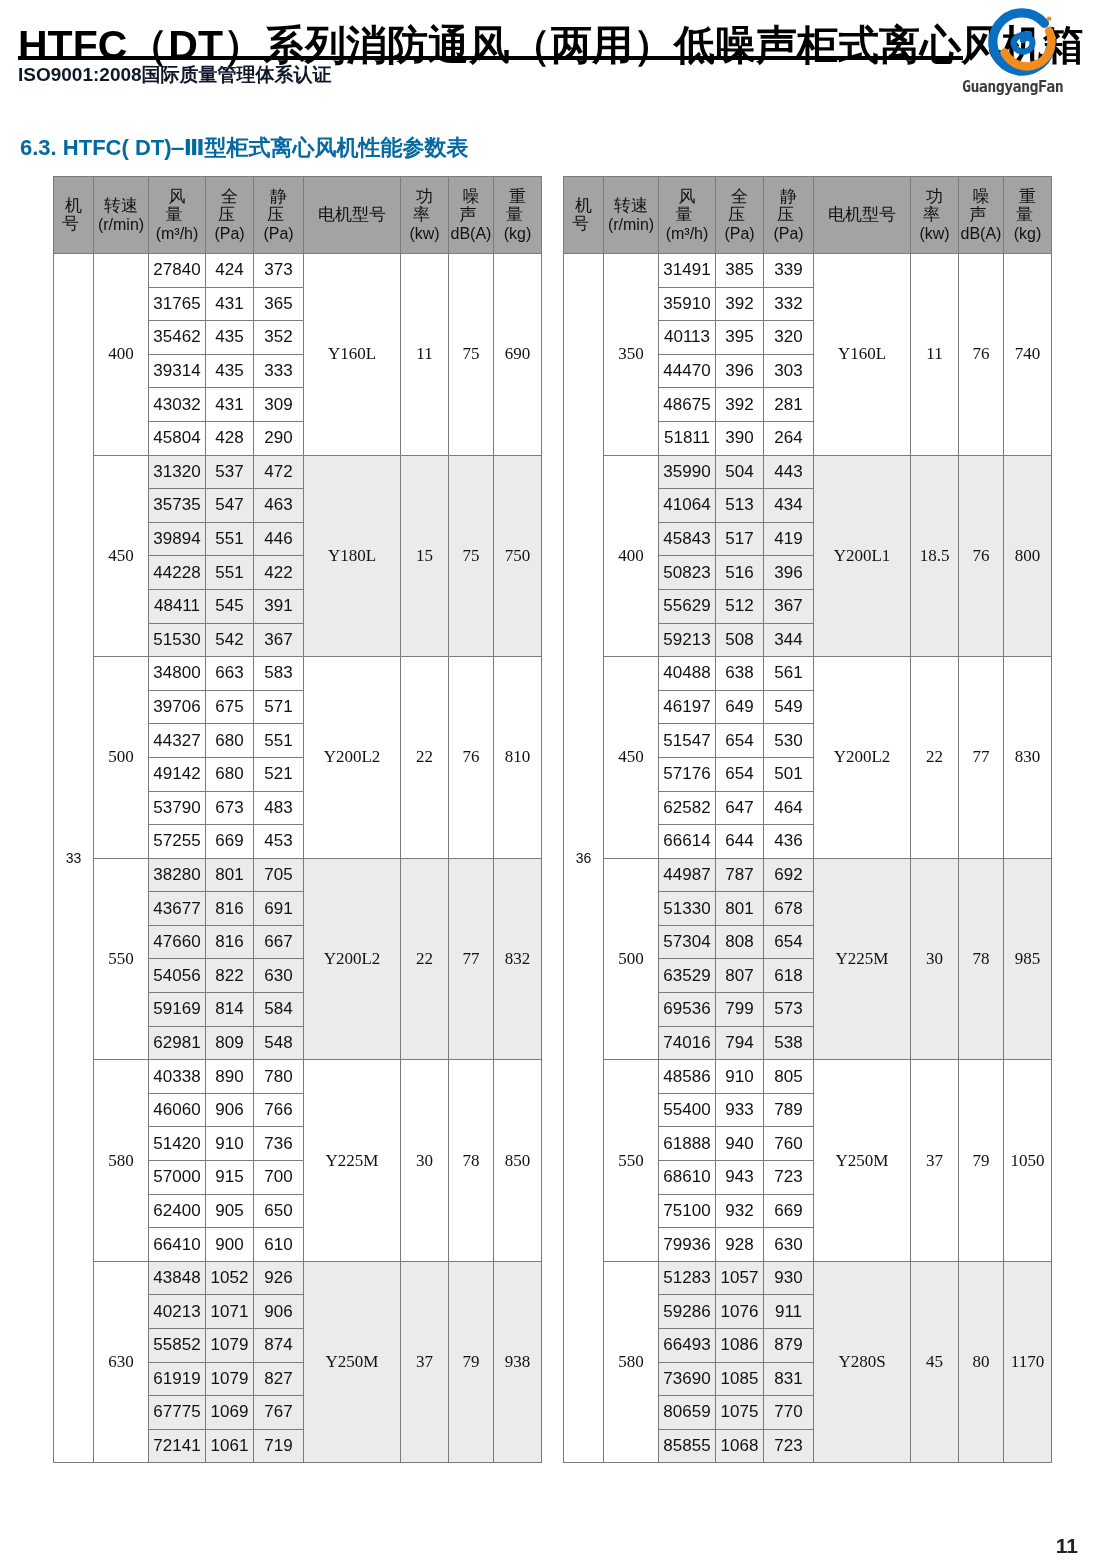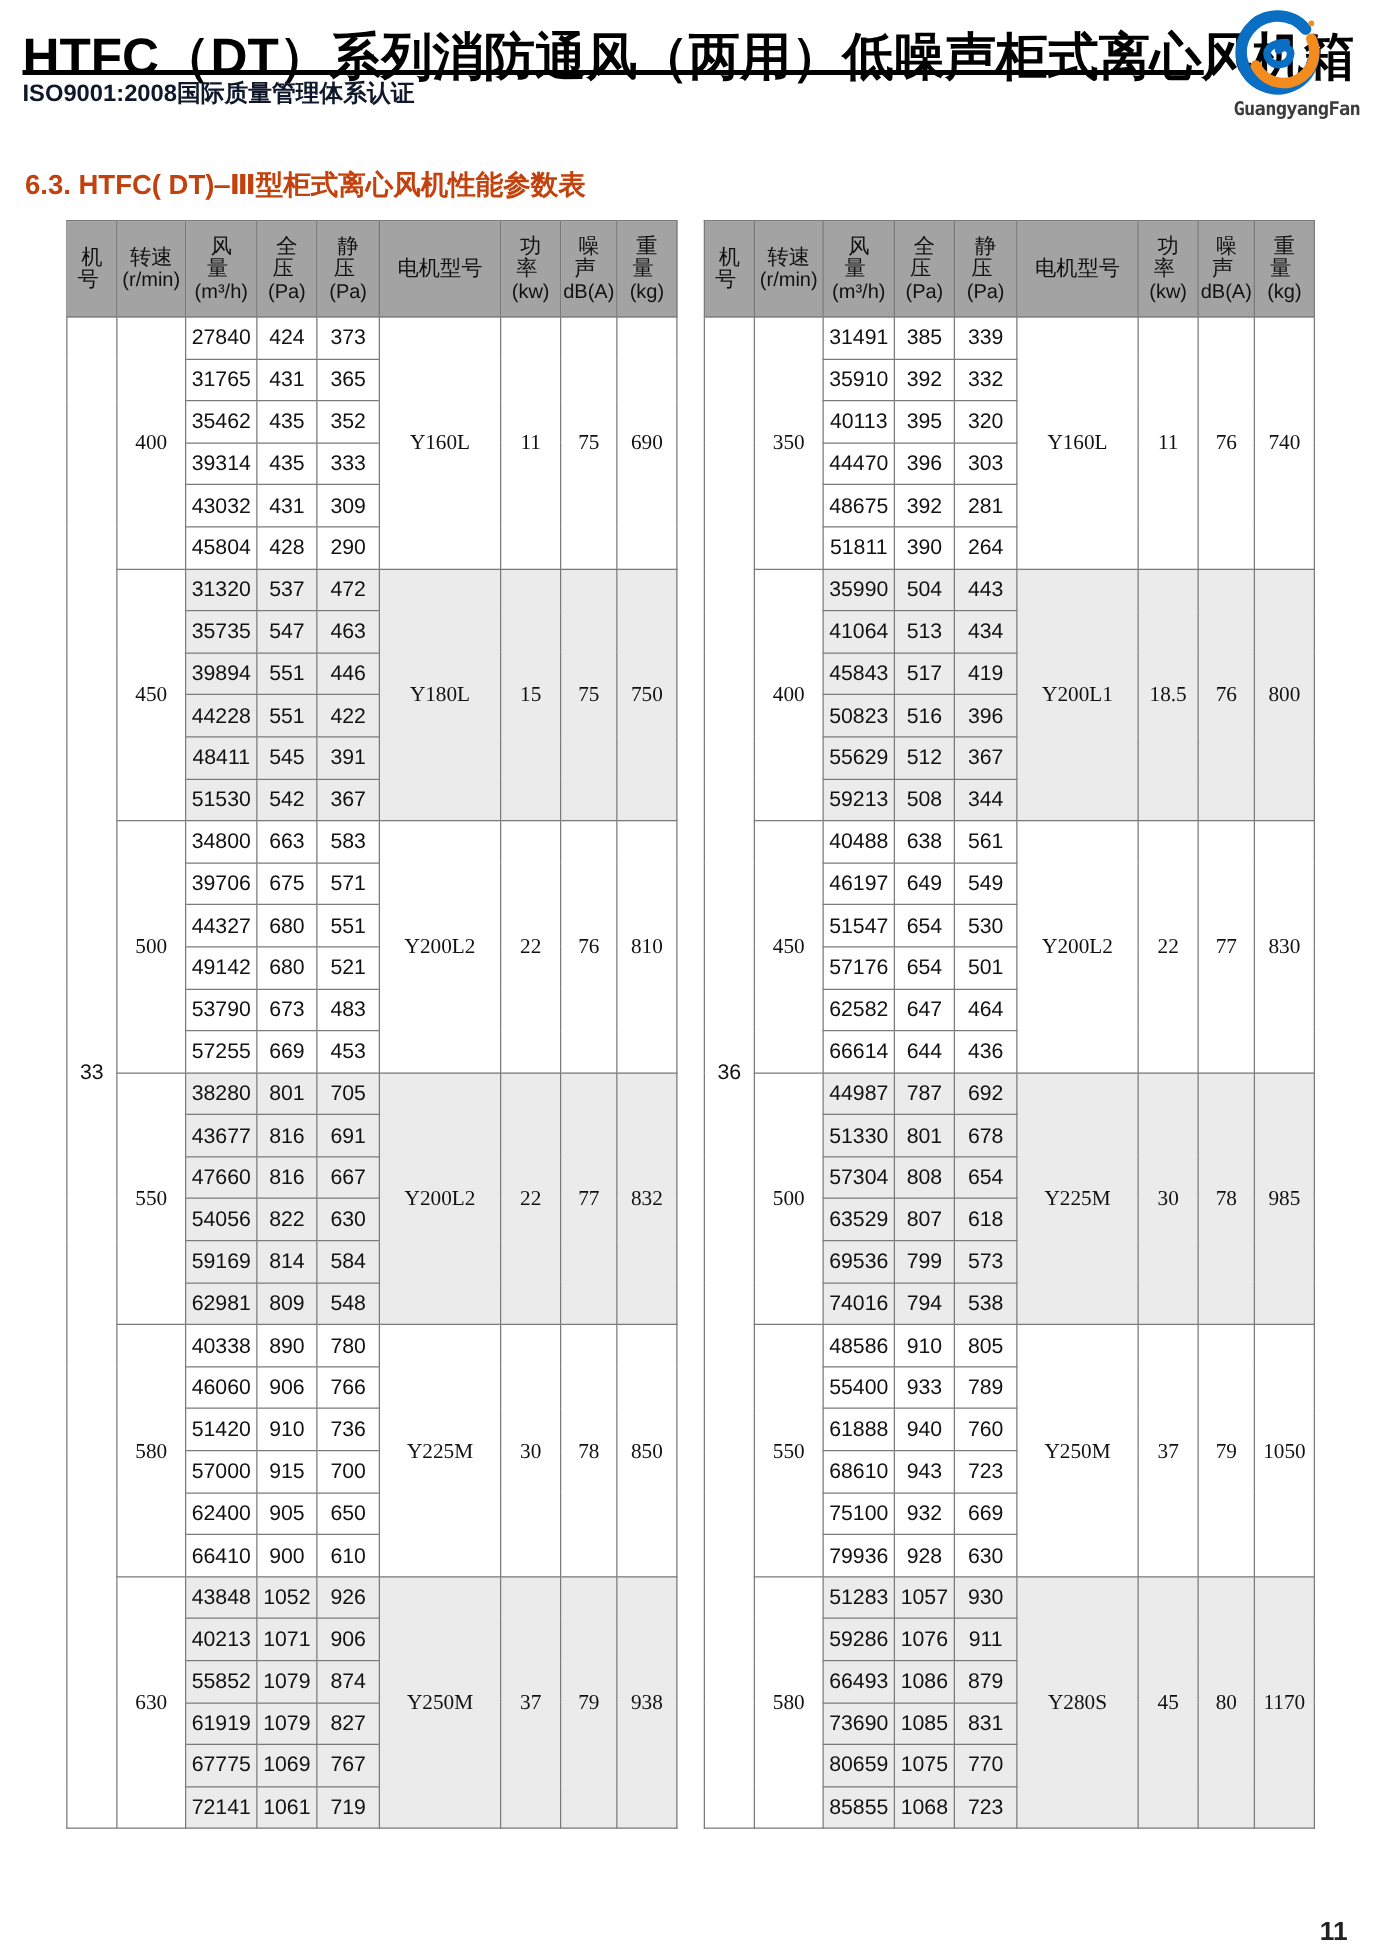--- a/index.html
+++ b/index.html
@@ -23,30 +23,30 @@
   .hdr-rule{
     position:absolute;left:18px;top:56px;width:945px;height:4px;background:#000;
   }
   .hdr-sub{
     position:absolute;left:18px;top:62px;
     font-size:19px;font-weight:600;color:#0f172a;white-space:nowrap;
   }
   .logo-wrap{position:absolute;left:962px;top:8px;width:126px;height:100px;}
   .logo-mark{position:absolute;left:22px;top:0px;width:78px;height:72px;}
   .logo-text{
-    position:absolute;left:0;top:70px;width:126px;text-align:right;
+    position:absolute;left:0;top:70px;width:126px;text-align:left;
     font-size:15px;font-weight:700;color:#3b3b3b;
     font-family:"DejaVu Sans Mono","Liberation Mono",monospace;
     letter-spacing:-0.6px;
   }
 
   
   .section-title{
     position:absolute;left:20px;top:133px;
-    font-size:22px;font-weight:600;color:#c2410c;white-space:nowrap;
+    font-size:22px;font-weight:600;color:#0369a1;white-space:nowrap;
   }
 
   
   .tbl-box{position:absolute;top:176px;}
   .tbl-box.left{left:53px;}
   .tbl-box.right{left:563px;}
 
   table.perf{
     border-collapse:collapse;
     table-layout:fixed;
@@ -65,21 +65,21 @@
     background:#a3a3a3;
     height:76px;
     line-height:1.08;
     font-size:17px;
   }
   .hd2{display:block;font-size:16px;}
   .hd-sp{letter-spacing:6px;padding-left:6px;}
   td.num{height:32.6px;font-size:17px;}
   td.shaded{background:#ebebeb;}
   td.grp{font-size:17px;font-family:Liberation Serif, serif;}
-  td.mno{font-size:17px;margin-top:36px;}
+  td.mno{font-size:14px;margin-top:36px;}
 
   .page-num{
     position:absolute;right:22px;bottom:8px;
     font-size:21px;font-weight:600;color:#222;
   }
 </style>
 </head>
 <body>
 
 <div class="page">

